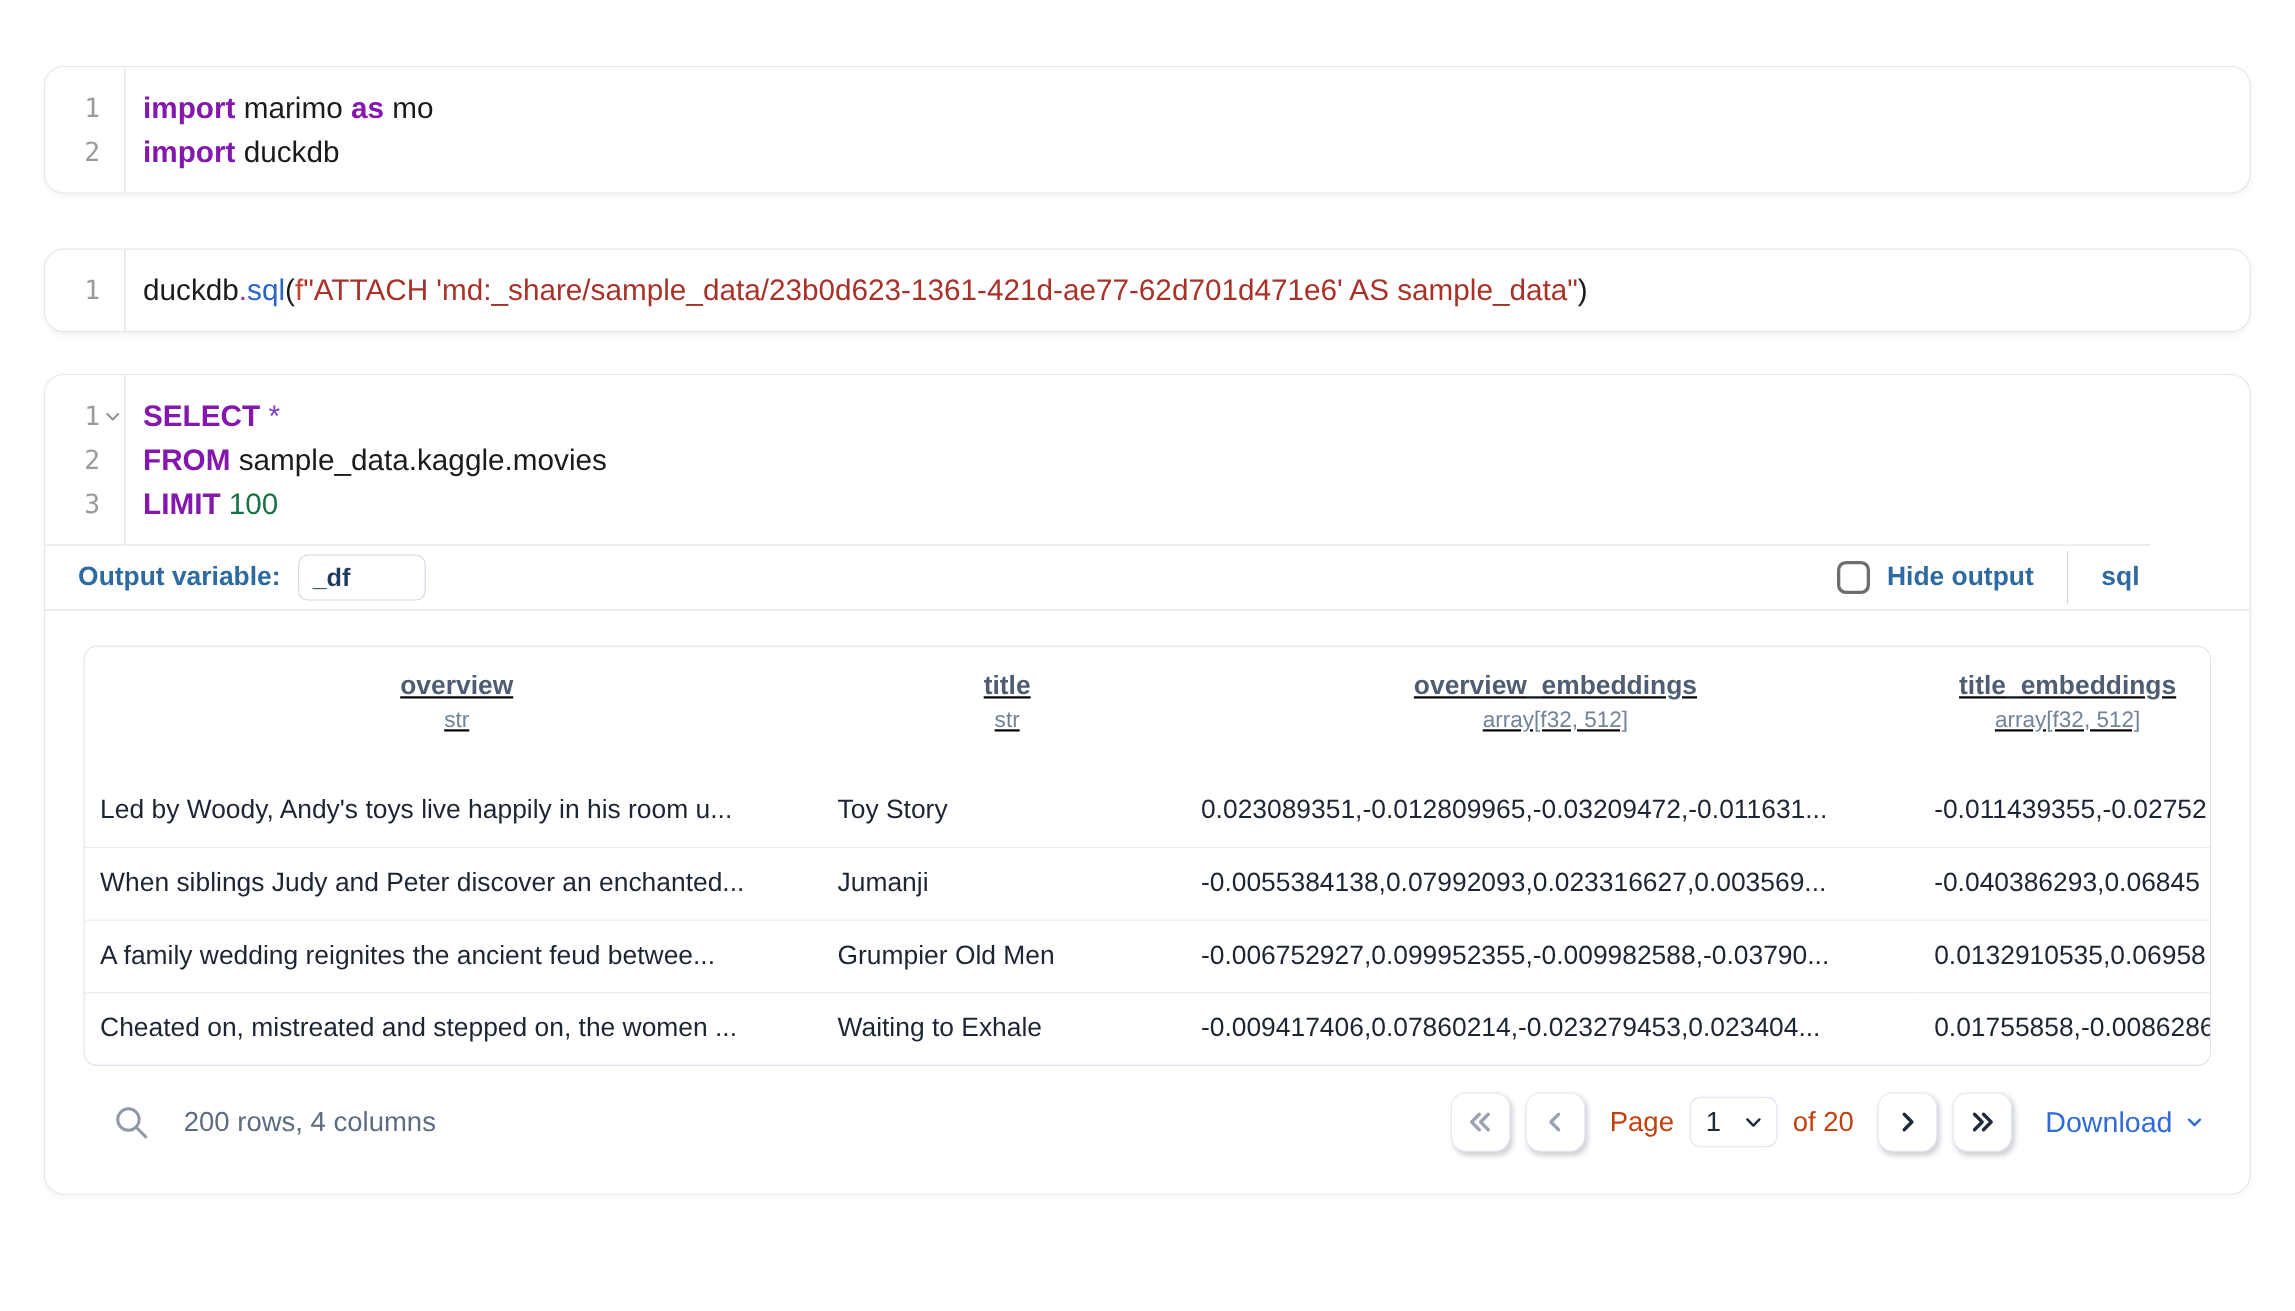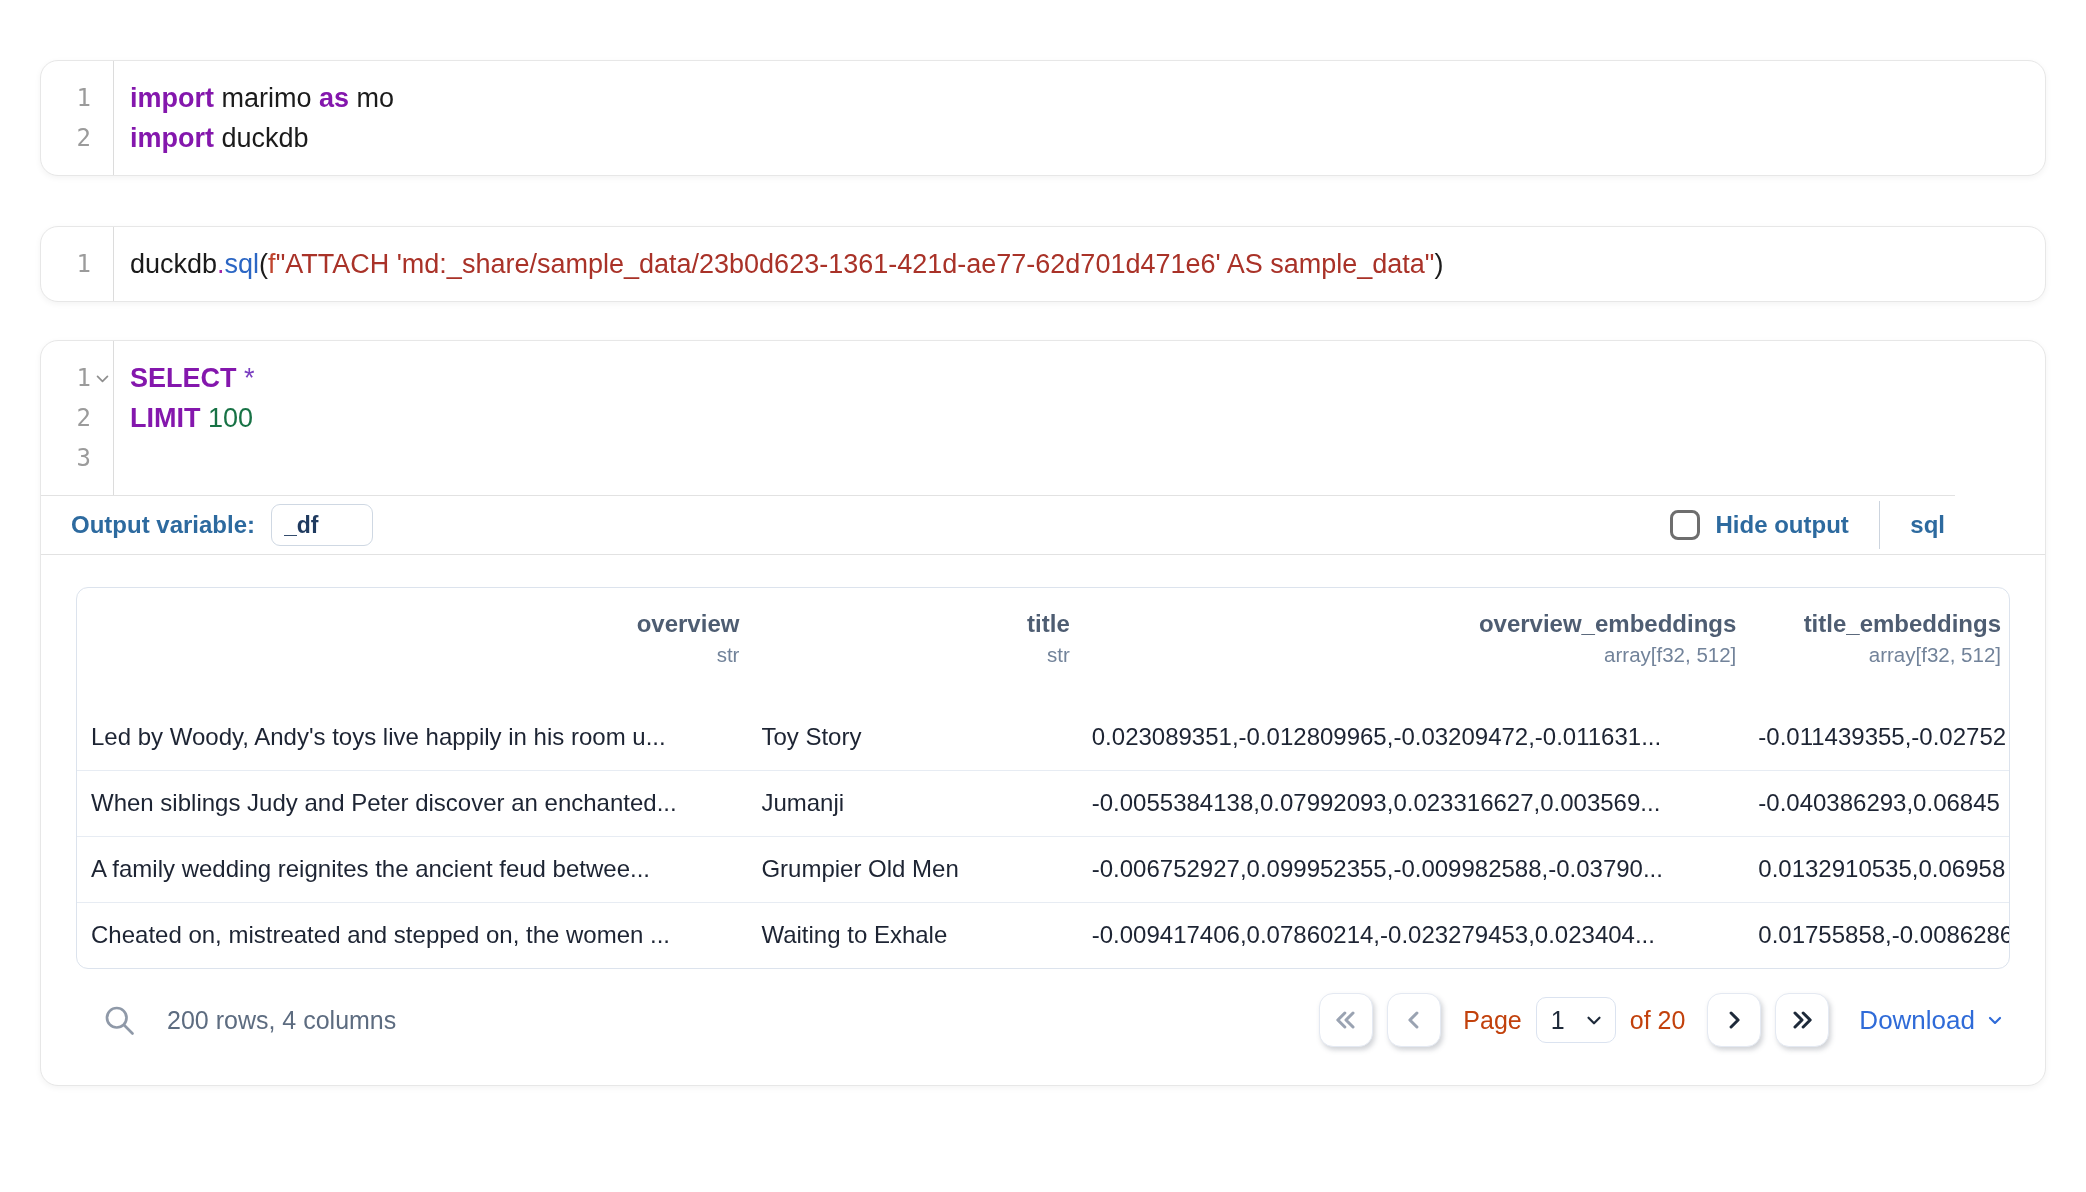--- a/index.html
+++ b/index.html
@@ -47,21 +47,21 @@
   .tk-star { color:var(--star,#7a3fc0); }
 
   
   .cell-sql .code-wrap { border-bottom:1.5px solid #e2e2e2; margin-right:90px; }
   .outvar-row {
     display:flex; align-items:center;
     height:58px; padding:0 100px 0 30px;
   }
   .outvar-label { color:var(--label-blue,#2d6a9f); font-weight:bold; font-size:24px; }
   .outvar-input {
-    margin-left:16px; width:102px; height:42px;
+    margin-left:16px; width:116px; height:42px;
     border:1.5px solid #cfd8e3; border-radius:9px;
     font-family:"Liberation Sans", sans-serif;
     font-size:23px; font-weight:bold; color:#1f3a5f;
     padding:0 12px; outline:none;
   }
   .outvar-spacer { flex:1; }
   .checkbox {
     width:30px; height:30px; border:3px solid #6e6e6e;
     border-radius:8px; background:#fff; display:inline-block;
   }
@@ -72,22 +72,23 @@
   .output-section { border-top:1.5px solid #e2e2e2; padding:32px 35px 0 35px; }
 
   
   .table-card {
     border:1.5px solid #dce3ed; border-radius:12px; overflow:hidden;
     background:#fff;
   }
   .table-card table { width:100%; border-collapse:collapse; table-layout:fixed; }
   col.c1 { width:34.7%; } col.c2 { width:17.1%; } col.c3 { width:34.5%; } col.c4 { width:13.7%; }
   .table-card th {
-    text-align:right; vertical-align:top;
+    text-align:center; vertical-align:top;
     padding:20px 8px 34px 14px;
+    text-decoration:underline;
   }
   .table-card th .col-name { font-size:24px; font-weight:bold; color:var(--header-slate,#4e5d72); line-height:32px; }
   .table-card th .col-type { font-size:20.5px; font-weight:normal; color:#72839a; line-height:30px; }
   .table-card td {
     height:66px; padding:0 8px 0 14px;
     font-size:24px; color:var(--body-dark,#1d2433);
     white-space:nowrap; overflow:hidden;
   }
   .table-card tbody tr + tr td { border-top:1.5px solid #e7ecf3; }
 
@@ -177,20 +178,21 @@
               <span class="lnum">2</span>
               <span class="fold"></span>
             </div>
             <div class="gut-line">
               <span class="lnum">3</span>
               <span class="fold"></span>
             </div>
           </div>
         <div class="code-lines">
             <div class="code-line"><span class="tk-kw">SELECT</span><span class="tk-pl"> </span><span class="tk-star">*</span></div>
+            <div class="code-line"><span class="tk-kw">FROM</span><span class="tk-pl"> sample_data.kaggle.movies</span></div>
             <div class="code-line"><span class="tk-kw">LIMIT</span><span class="tk-pl"> </span><span class="tk-num">100</span></div>
           </div>
       </div>
     </div>
 
     <div class="outvar-row">
       <span class="outvar-label">Output variable:</span>
       <input class="outvar-input" type="text" value="_df" style="">
       <span class="outvar-spacer"></span>
       <span class="checkbox"></span>

